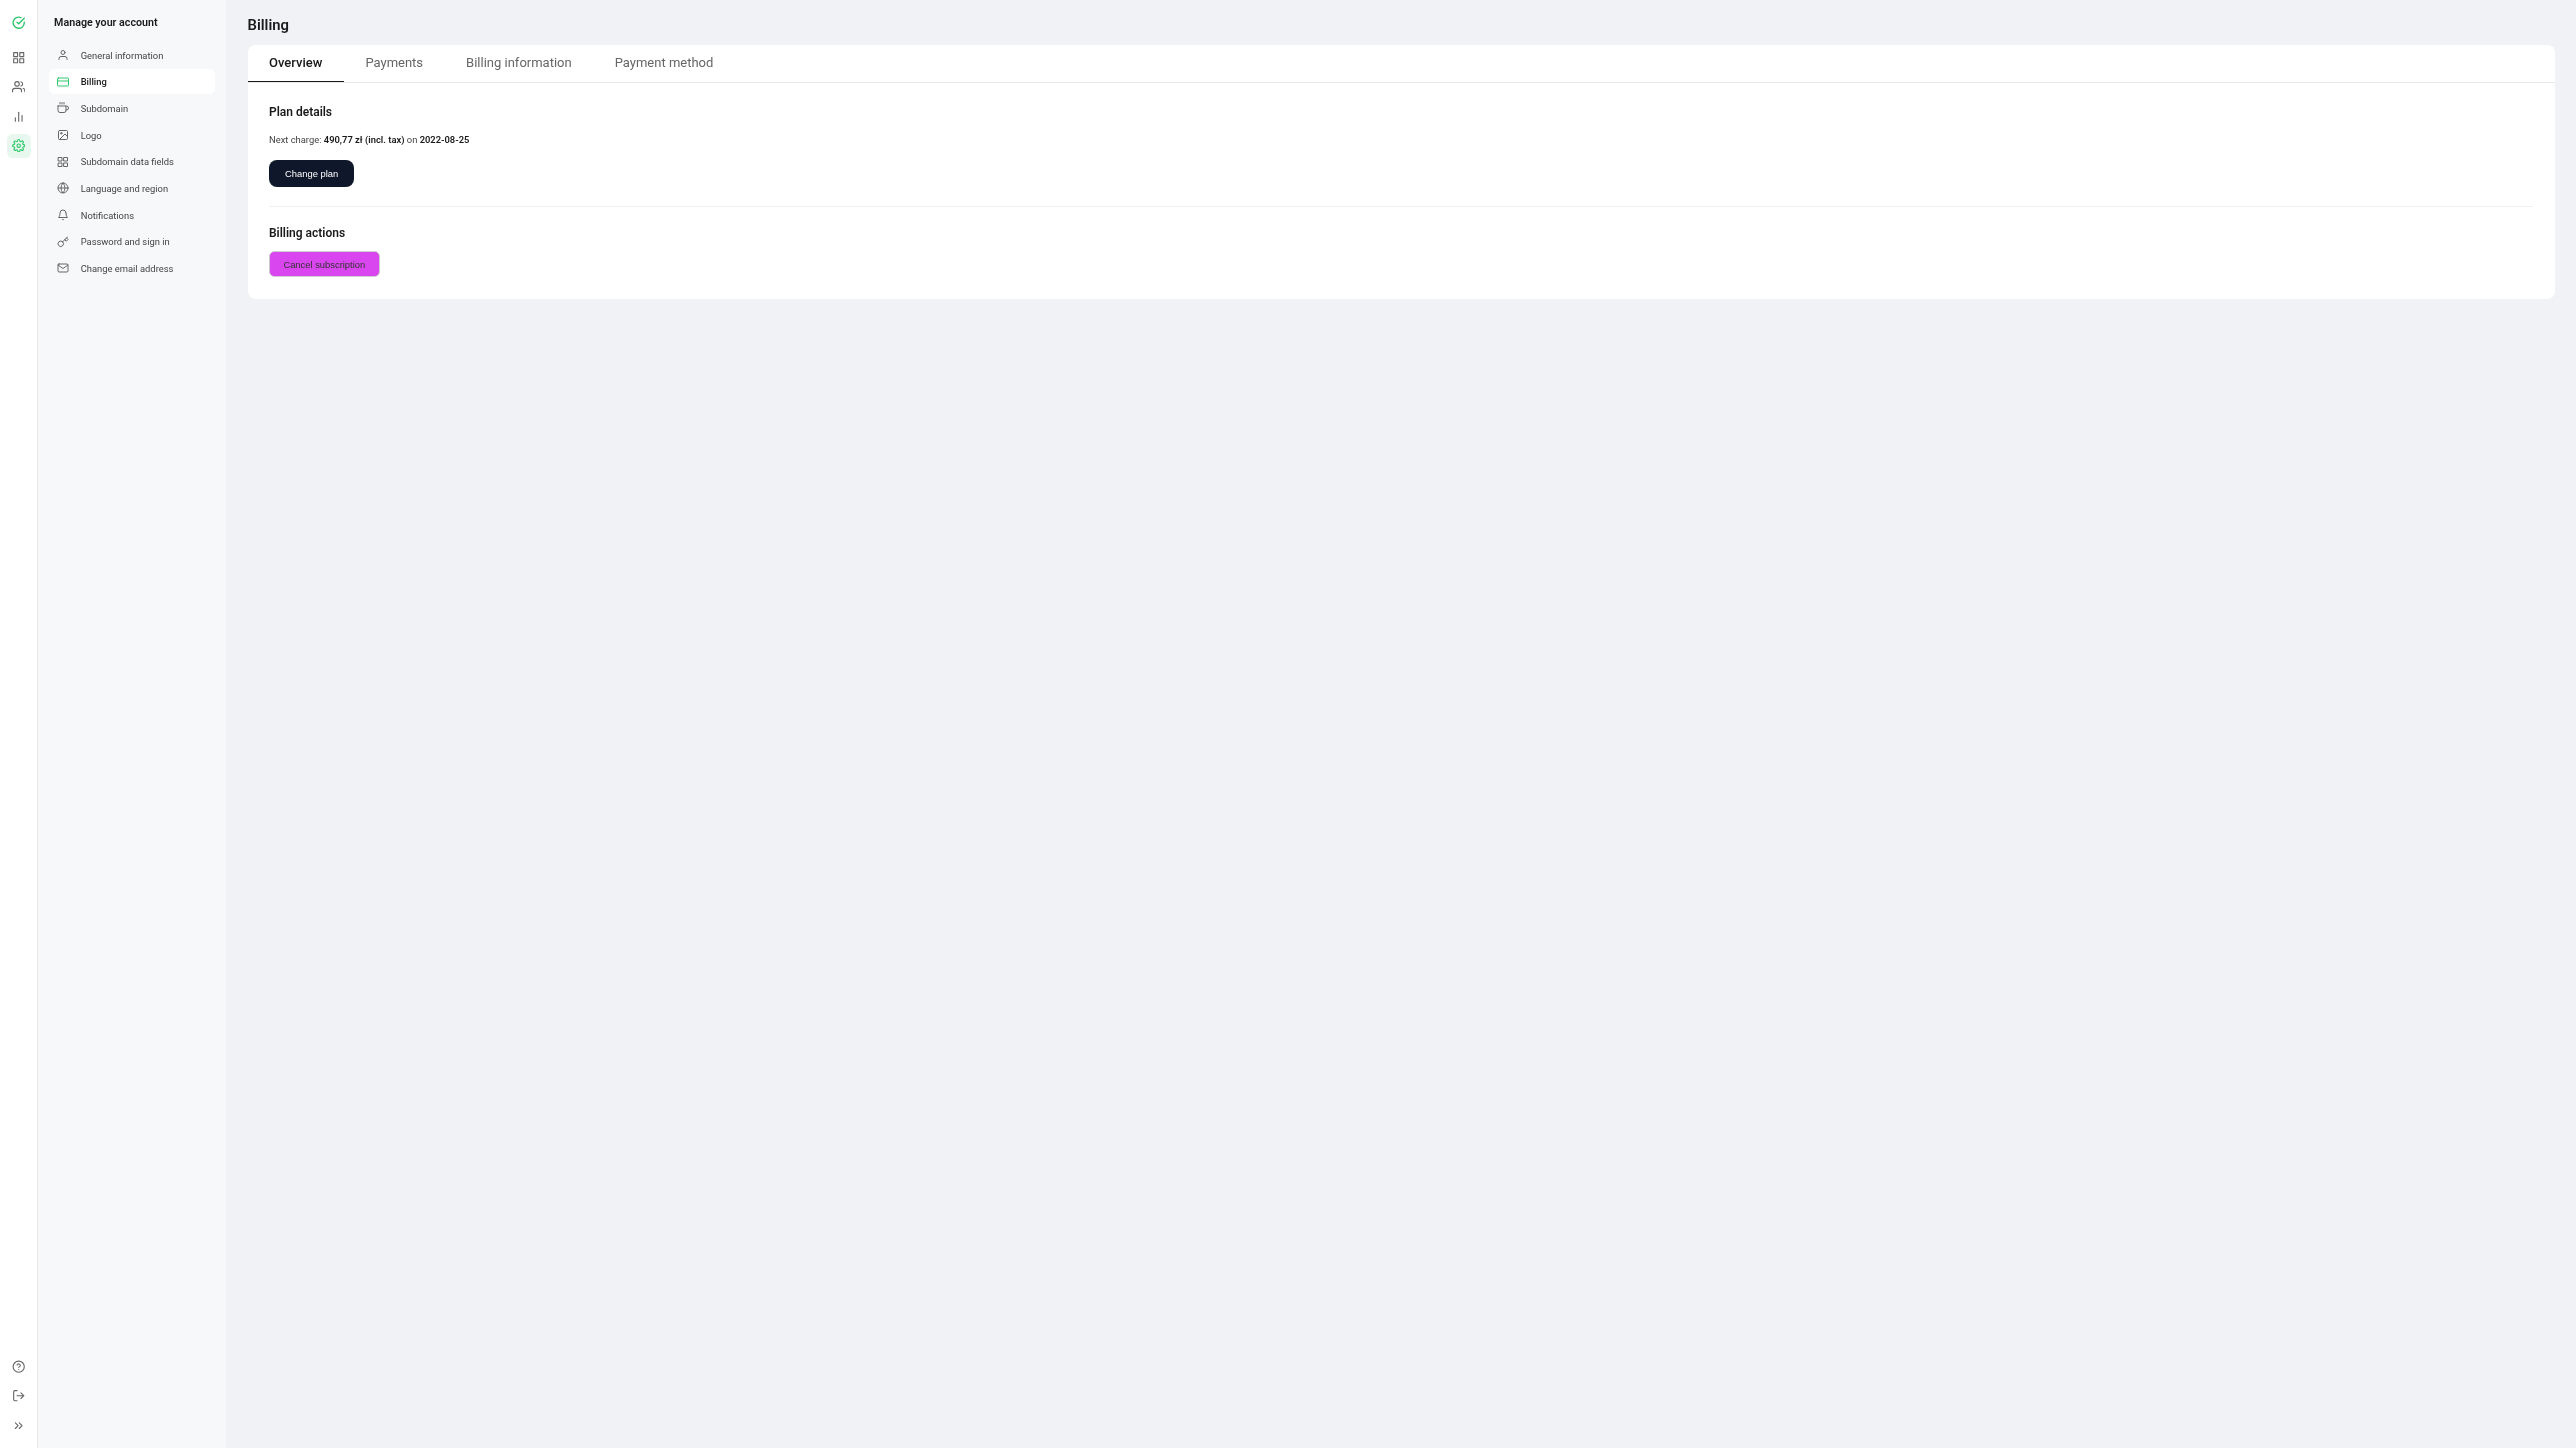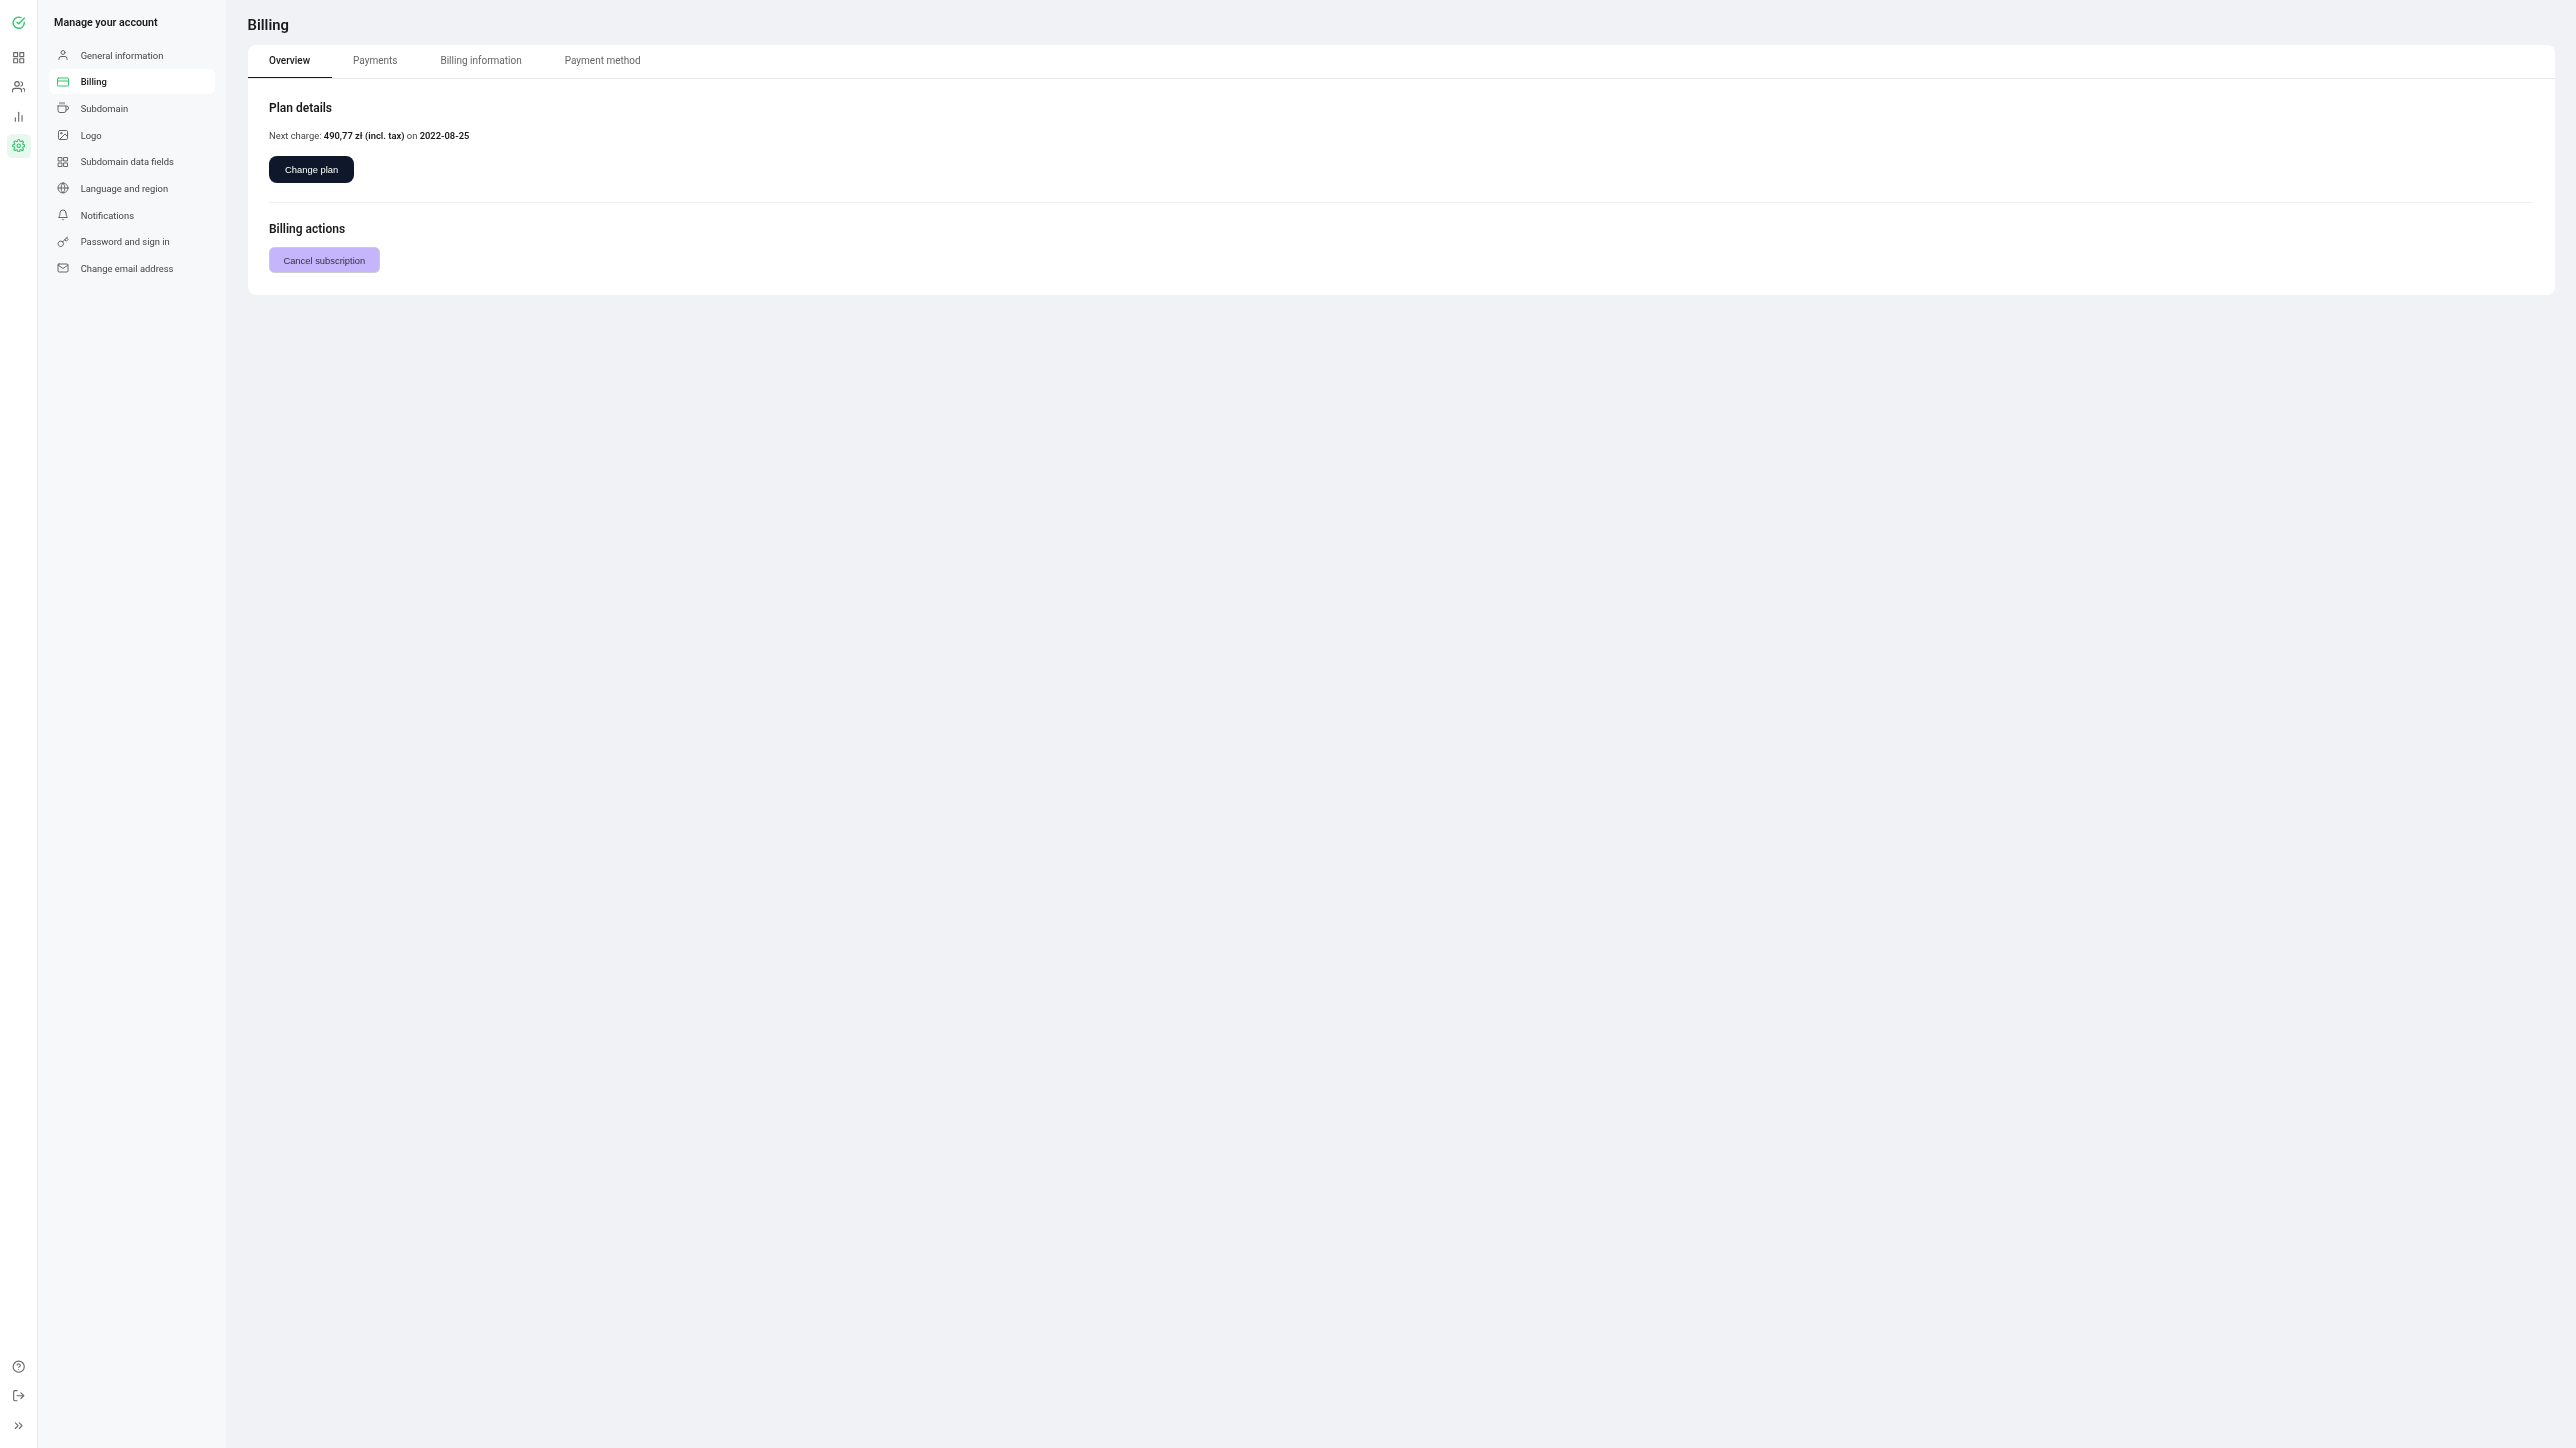--- a/index.html
+++ b/index.html
@@ -130,21 +130,21 @@
 
     
     .tabs {
       display: flex;
       border-bottom: 0.7px solid #e8e8e8;
       background: #fff;
     }
     .tab {
       padding: 10.7px 21.5px;
       cursor: pointer;
-      font-size: 10px;
+      font-size: 13px;
       color: #666;
       border-bottom: 1.3px solid transparent;
       transition: color 0.15s, border-color 0.15s;
       white-space: nowrap;
     }
     .tab.active {
       color: #1a1a1a;
       border-bottom-color: #1a1a1a;
       font-weight: 500;
     }
@@ -202,21 +202,21 @@
       margin-bottom: 10.7px;
     }
 
     .card-info-text {
       color: #444;
       font-size: 9.4px;
       margin-bottom: 13.4px;
     }
 
     .btn-secondary {
-      background: #c4b5fd;
+      background: #d946ef;
       color: #333;
       border: 0.7px solid #ccc;
       border-radius: 5.4px;
       padding: 6.7px 13.4px;
       font-size: 9.4px;
       cursor: pointer;
       transition: background 0.15s, border-color 0.15s;
     }
   </style>
 </head>

